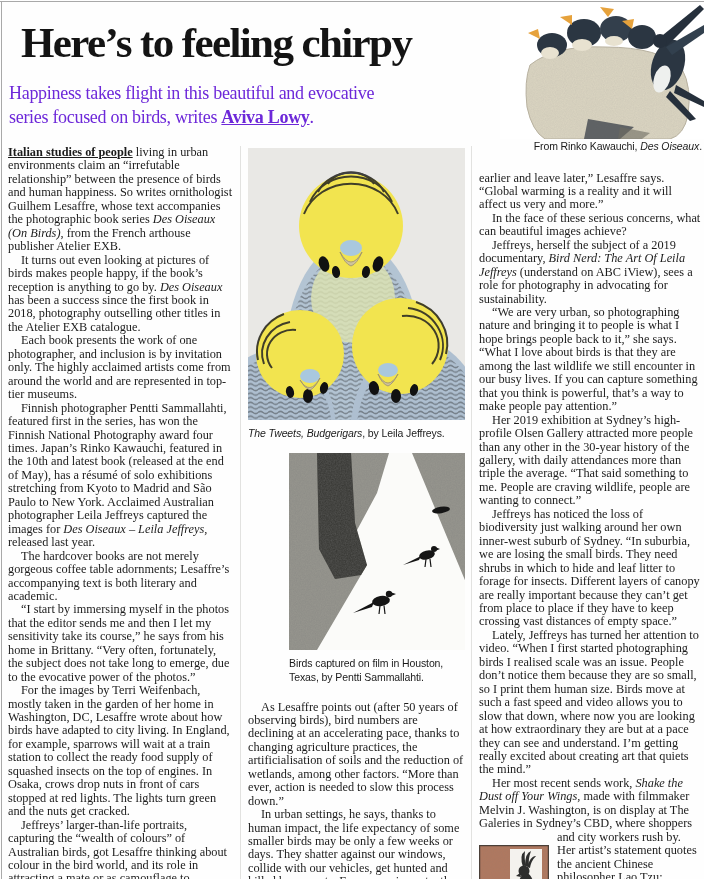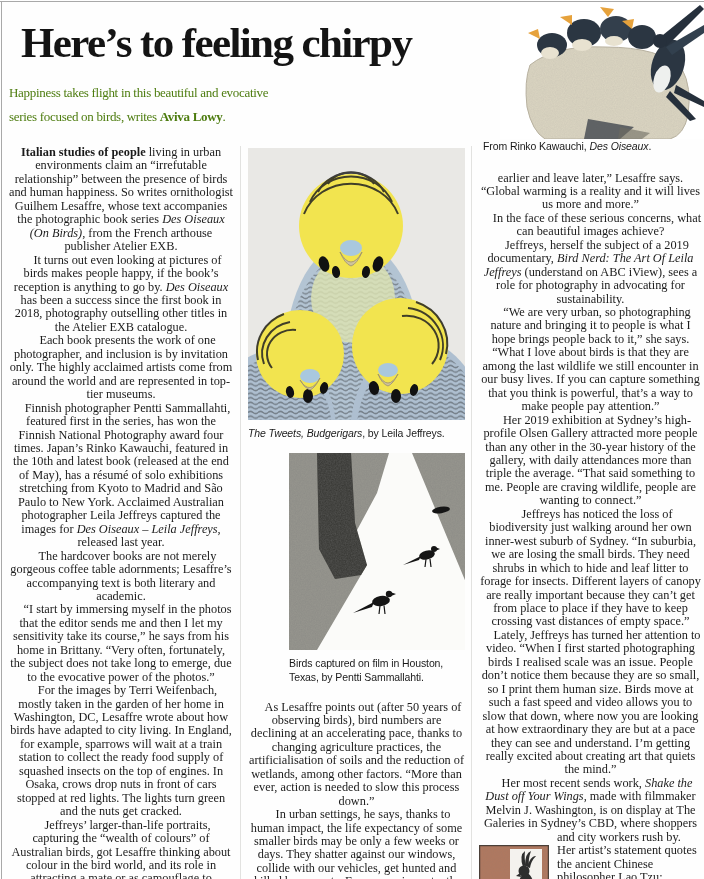--- a/index.html
+++ b/index.html
@@ -3,47 +3,47 @@
 <meta charset="utf-8">
 <style>
   html,body{margin:0;padding:0;background:#fff;}
   .page{position:relative;width:704px;height:879px;background:#fefefe;overflow:hidden;
         font-family:"Liberation Serif",serif;color:#1b1b1b;}
   .border-top{position:absolute;left:0;top:1px;width:704px;height:1px;background:#a9a9a9;}
   .border-left{position:absolute;left:1px;top:1px;width:1px;height:878px;background:#a9a9a9;}
 
   .header{position:absolute;left:9px;top:6px;width:492px;}
   .headline{margin:12px;font-size:43px;line-height:50px;font-weight:700;letter-spacing:-1.6px;color:#141414;}
-  .standfirst{margin:13px 0 0 0;font-size:13px;line-height:24px;letter-spacing:-0.3px;color:#4d7c0f;}
+  .standfirst{margin:13px 0 0 0;font-size:18px;line-height:24px;letter-spacing:-0.3px;color:#6d28d9;}
 
   .hero-image{position:absolute;left:500px;top:3px;width:204px;height:136px;overflow:hidden;}
 
   .colrule{position:absolute;top:146px;height:733px;width:1px;background:#e2e2e0;}
   .rule1{left:240px;} .rule2{left:471px;}
 
   .col{position:absolute;top:146px;height:733px;overflow:hidden;
        font-size:12.3px;line-height:13.45px;}
   .col1{left:8px;width:226px;}
   .col2{left:248px;width:217px;}
   .col3{left:479px;top:139px;height:740px;width:223px;}
 
-  .para{margin:0;text-align:center;}
+  .para{margin:0;}
   .para.indent{text-indent:13px;}
-  .bold{font-weight:700;}
+  .bold{font-weight:700;text-decoration:underline;}
   .ital{font-style:italic;}
 
   .caption{font-family:"Liberation Sans",sans-serif;font-size:10.5px;line-height:14.5px;
            letter-spacing:-0.1px;color:#1a1a1a;}
   figure{margin:0;}
   .fig-budgie{margin:2px 0 12px 0;}
   .fig-houston{margin:0 0 16px 0;padding-left:41px;}
   .photo{display:block;width:217px;overflow:hidden;}
   .photo svg{display:block;}
   figcaption{margin-top:6px;}
-  .hero-caption{margin:0 0 18px 4px;}
+  .hero-caption{margin:0 0 18px 4px;text-align:right;}
 
   .wrapblock{margin:0;}
   .cockatoo-frame{float:left;width:70px;height:64px;margin:14px 8px 0 0;}
   .cockatoo-frame svg{display:block;}
 </style>
 </head>
 <body>
 
 <div class="page">
   <div class="border-top"></div>
@@ -217,21 +217,21 @@
 
     <div>
         <p class="para indent"><span>As Lesaffre points out (after 50 years of observing birds), bird numbers are declining at an accelerating pace, thanks to changing agriculture practices, the artificialisation of soils and the reduction of wetlands, among other factors. “More than ever, action is needed to slow this process down.”</span></p>
         <p class="para indent"><span>In urban settings, he says, thanks to human impact, the life expectancy of some smaller birds may be only a few weeks or days. They shatter against our windows, collide with our vehicles, get hunted and killed by our cats. Even more importantly</span></p>
       </div>
   </section>
 
   <section class="col col3">
     <div class="caption hero-caption"><span>From Rinko Kawauchi, </span><span class="ital">Des Oiseaux</span><span>.</span></div>
     <div>
-        <p class="para"><span>earlier and leave later,” Lesaffre says. “Global warming is a reality and it will lives us more and more.”</span></p>
+        <p class="para"><span>earlier and leave later,” Lesaffre says. “Global warming is a reality and it will affect us very and more.”</span></p>
         <p class="para indent"><span>In the face of these serious concerns, what can beautiful images achieve?</span></p>
         <p class="para indent"><span>Jeffreys, herself the subject of a 2019 documentary, </span><span class="ital">Bird Nerd: The Art Of Leila Jeffreys</span><span> (understand on ABC iView), sees a role for photography in advocating for sustainability.</span></p>
         <p class="para indent"><span>“We are very urban, so photographing nature and bringing it to people is what I hope brings people back to it,” she says. “What I love about birds is that they are among the last wildlife we still encounter in our busy lives. If you can capture something that you think is powerful, that’s a way to make people pay attention.”</span></p>
         <p class="para indent"><span>Her 2019 exhibition at Sydney’s high-profile Olsen Gallery attracted more people than any other in the 30-year history of the gallery, with daily attendances more than triple the average. “That said something to me. People are craving wildlife, people are wanting to connect.”</span></p>
         <p class="para indent"><span>Jeffreys has noticed the loss of biodiversity just walking around her own inner-west suburb of Sydney. “In suburbia, we are losing the small birds. They need shrubs in which to hide and leaf litter to forage for insects. Different layers of canopy are really important because they can’t get from place to place if they have to keep crossing vast distances of empty space.”</span></p>
         <p class="para indent"><span>Lately, Jeffreys has turned her attention to video. “When I first started photographing birds I realised scale was an issue. People don’t notice them because they are so small, so I print them human size. Birds move at such a fast speed and video allows you to slow that down, where now you are looking at how extraordinary they are but at a pace they can see and understand. I’m getting really excited about creating art that quiets the mind.”</span></p>
         <p class="para indent"><span>Her most recent sends work, </span><span class="ital">Shake the Dust off Your Wings</span><span>, made with filmmaker Melvin J. Washington, is on display at The Galeries in Sydney’s CBD, where shoppers</span></p>
       </div>
     <div class="wrapblock">
       <div class="cockatoo-frame">

